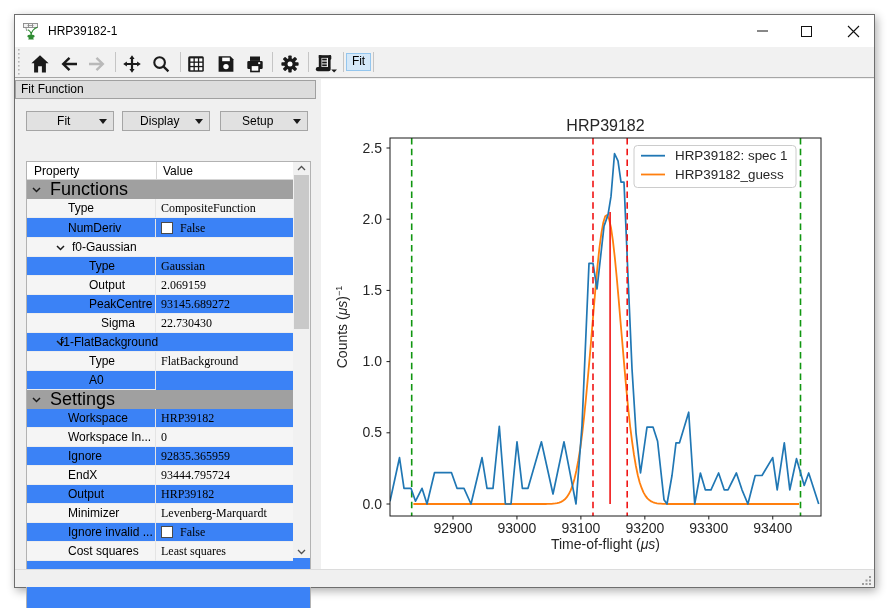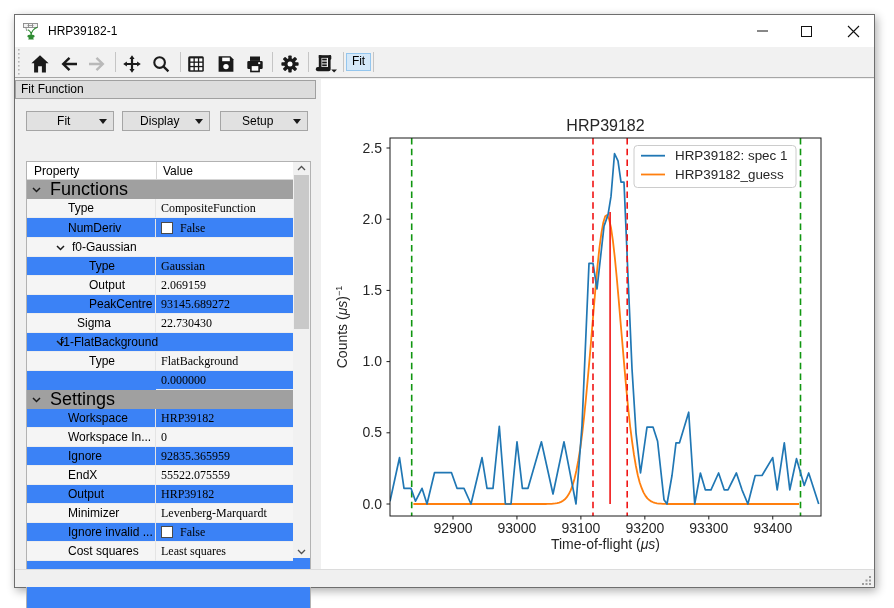--- a/index.html
+++ b/index.html
@@ -190,40 +190,42 @@
             <div class="vc">2.069159</div>
           </div>
       <div class="row" style="top:132.70px">
             <div class="pc">
               <span style="position:absolute;left:62px">PeakCentre</span>
             </div>
             <div class="vc">93145.689272</div>
           </div>
       <div class="row alt" style="top:151.75px">
             <div class="pc">
-              <span style="position:absolute;left:50px">Sigma</span>
+              <span style="position:absolute;left:74px">Sigma</span>
             </div>
             <div class="vc">22.730430</div>
           </div>
       <div class="row" style="top:170.80px">
             <div class="pc" style="width:266px;border-right:none">
               <svg width="9" height="6" viewBox="0 0 9 6" style="position:absolute;top:7px;left:29px">
                 <path d="M1 1 L4.5 4.5 L8 1" stroke="#1a1a1a" stroke-width="1.5" fill="none"></path>
               </svg>
               <span style="position:absolute;left:33px">f1-FlatBackground</span>
             </div>
           </div>
       <div class="row alt" style="top:189.85px">
             <div class="pc">
               <span style="position:absolute;left:62px">Type</span>
             </div>
             <div class="vc">FlatBackground</div>
           </div>
       <div class="row" style="top:208.90px">
-            <div class="vc">0.000000</div>
+            <div class="pc">
+              <span style="position:absolute;left:62px">A0</span>
+            </div>
           </div>
       <div class="sect" style="top:227.95px">
             <svg width="9" height="6" viewBox="0 0 9 6" style="position:absolute;top:7px;left:5px">
               <path d="M1 1 L4.5 4.5 L8 1" stroke="#1a1a1a" stroke-width="1.5" fill="none"></path>
             </svg>
             <span style="position:absolute;left:23px">Settings</span>
           </div>
       <div class="row" style="top:247.00px">
             <div class="pc">
               <span style="position:absolute;left:41px">Workspace</span>
@@ -239,21 +241,21 @@
       <div class="row" style="top:285.10px">
             <div class="pc">
               <span style="position:absolute;left:41px">Ignore</span>
             </div>
             <div class="vc">92835.365959</div>
           </div>
       <div class="row alt" style="top:304.15px">
             <div class="pc">
               <span style="position:absolute;left:41px">EndX</span>
             </div>
-            <div class="vc">55522.075559</div>
+            <div class="vc">93444.795724</div>
           </div>
       <div class="row" style="top:323.20px">
             <div class="pc">
               <span style="position:absolute;left:41px">Output</span>
             </div>
             <div class="vc">HRP39182</div>
           </div>
       <div class="row alt" style="top:342.25px">
             <div class="pc">
               <span style="position:absolute;left:41px">Minimizer</span>

